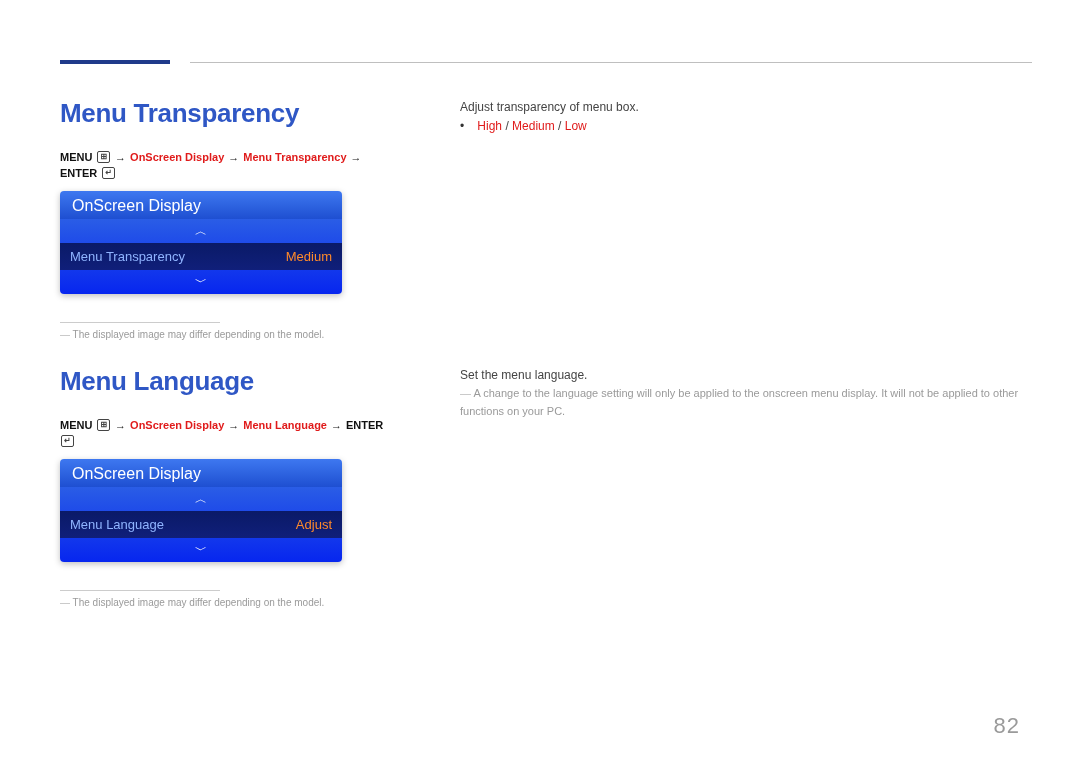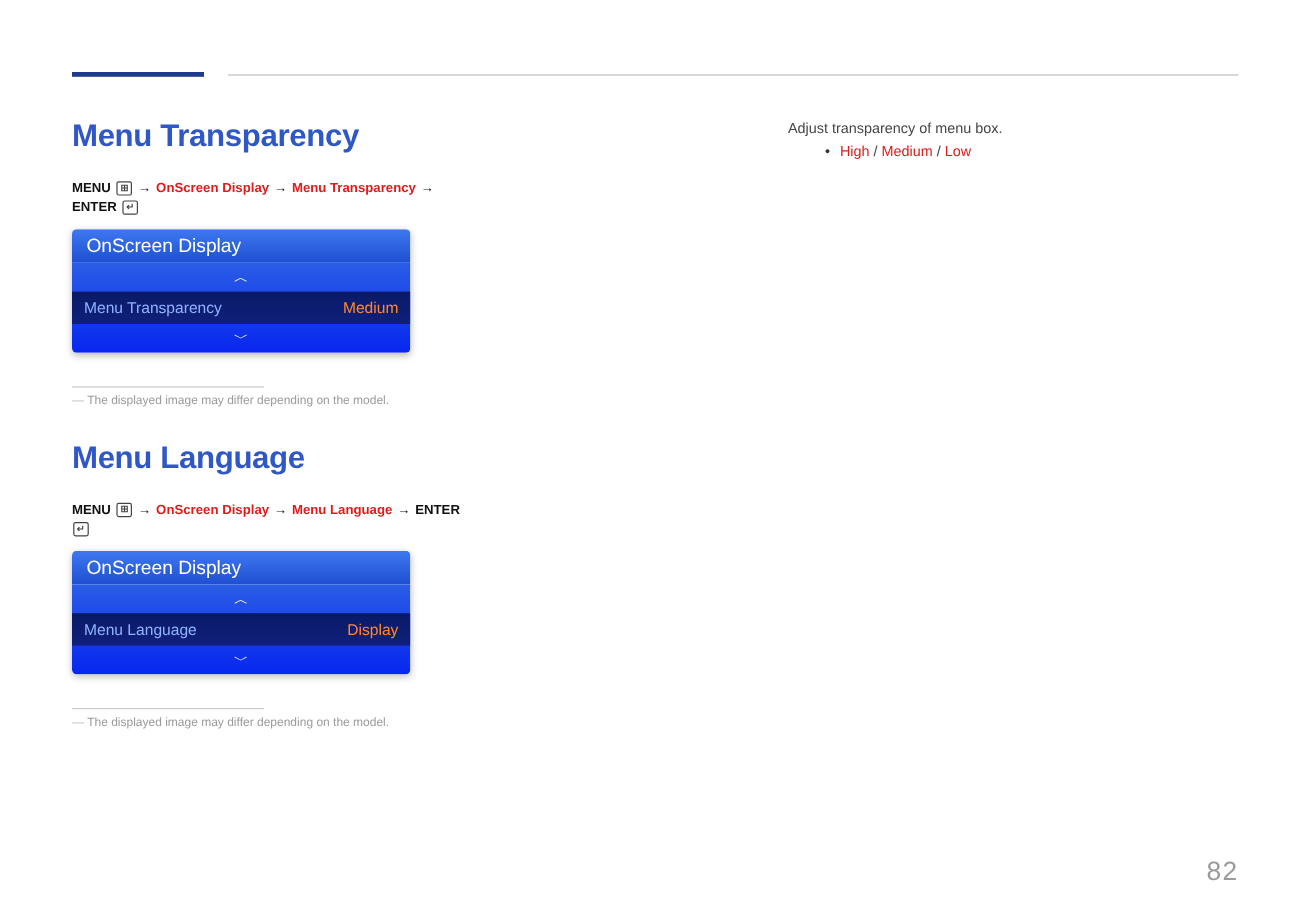--- a/index.html
+++ b/index.html
@@ -6,21 +6,21 @@
   html, body { width: 1080px; height: 763px; background: #fff; font-family: "Segoe UI", "Myriad Pro", Arial, sans-serif; color: #3a3a3a; }
   .page { position: relative; width: 1080px; height: 763px; padding: 60px 48px 0 60px; }
 
   
   .top-rule { position: relative; height: 10px; margin-bottom: 28px; }
   .top-rule .thick { position: absolute; left: 0; top: 0; width: 110px; height: 4px; background: #1f3a8a; }
   .top-rule .thin  { position: absolute; left: 130px; right: 0; top: 2px; height: 1px; background: #bfbfbf; }
 
   .cols { display: flex; gap: 60px; }
   .left { width: 340px; flex: 0 0 340px; }
-  .right { flex: 1; font-size: 12px; line-height: 1.6; color: #444; text-align: center; }
+  .right { flex: 1; font-size: 12px; line-height: 1.6; color: #444; }
 
   h1.heading { font-size: 26px; font-weight: 700; color: #2f57c5; letter-spacing: -0.3px; margin-bottom: 22px; }
 
   .path { font-size: 11px; font-weight: 700; color: #111; display: flex; align-items: flex-end; flex-wrap: wrap; gap: 4px; margin-bottom: 12px; }
   .path .hl { color: #e01b1b; font-weight: 700; }
   .path .arr { color: #111; font-weight: 400; }
 
   .osd { width: 282px; border-radius: 4px; overflow: hidden; box-shadow: 0 2px 6px rgba(0,0,0,.25); }
   .osd-title { background: linear-gradient(#3e78f0,#1e4fd1); color: #fff; font-size: 16px; padding: 6px 12px 4px; }
   .osd-body  { background: linear-gradient(#2a5de6,#0726ef); text-align: center; }
@@ -33,21 +33,21 @@
   .footnote { font-size: 10px; color: #9a9a9a; }
   .footnote::before { content: "― "; color: #bbb; }
 
   .right ul { list-style: none; padding-left: 0; }
   .right li.bullet::before { content: "•"; display: inline-block; width: 14px; color: #333; }
   .right .opt { color: #e01b1b; font-weight: 400; }
   .right .sep { color: #444; font-weight: 400; }
   .right .note { color: #9a9a9a; font-size: 11px; line-height: 1.6; }
   .right .note::before { content: "― "; color: #bbb; }
 
-  .page-num { position: absolute; right: 48px; bottom: 24px; font-size: 22px; color: #9a9a9a; letter-spacing: 1px; }
+  .page-num { position: absolute; right: 60px; bottom: 24px; font-size: 22px; color: #9a9a9a; letter-spacing: 1px; }
 
   
   .glyph { display: inline-flex; align-items: center; justify-content: center; border: 1px solid #444; border-radius: 2px; font-size: 8px; line-height: 1; padding: 1px 2px; margin: 0 1px; color: #444; }
 </style>
 </head>
 <body>
 
 <div class="page">
   <div class="top-rule">
     <span class="thick"></span>
@@ -117,26 +117,30 @@
         <span>ENTER</span>
         <span class="glyph">↵</span>
       </div>
 
       <div class="osd">
         <div class="osd-title">OnScreen Display</div>
         <div class="osd-body">
           <div class="chev">︿</div>
           <div class="osd-row">
             <span class="label">Menu Language</span>
-            <span class="value">Display</span>
+            <span class="value">Adjust</span>
           </div>
           <div class="chev">﹀</div>
         </div>
       </div>
 
       <div class="footnote-rule"></div>
       <div class="footnote">The displayed image may differ depending on the model.</div>
     </div>
 
+    <div class="right">
+      <p>Set the menu language.</p>
+      <p class="note">A change to the language setting will only be applied to the onscreen menu display. It will not be applied to other functions on your PC.</p>
+    </div>
   </div>
 
   <div class="page-num">82</div>
 </div>
 
 </body></html>

